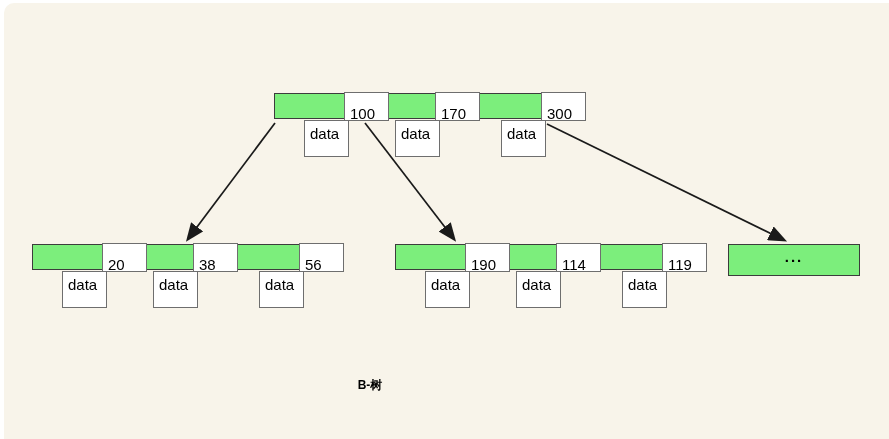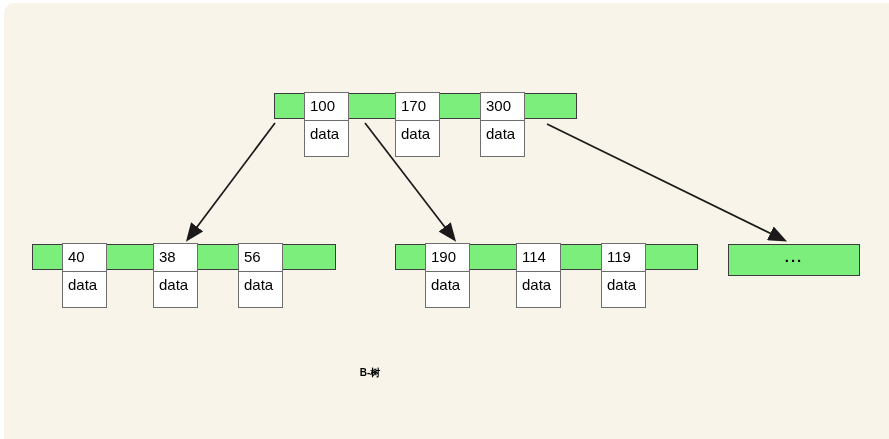--- a/index.html
+++ b/index.html
@@ -17,31 +17,31 @@
   .node{position:absolute;}
   .bar{
     position:absolute;left:0;top:0;right:0;height:26px;box-sizing:border-box;
     background:#7cee7c;border:1px solid #3c3c3c;
   }
   .cell{position:absolute;top:-1px;width:45px;}
   .key,.data{
     box-sizing:border-box;width:45px;background:#ffffff;border:1px solid #6e6e6e;
     font-size:15px;line-height:18px;padding-left:5px;overflow:hidden;
   }
-  .key{height:29px;padding-top:4px;}
+  .key{height:29px;padding-top:12px;margin-left:40px;}
   .data{height:37px;margin-top:-1px;padding-top:4px;}
-  .c0{left:30px;} .c1{left:121px;border-radius:20px;} .c2{left:206px;}
+  .c0{left:30px;} .c1{left:121px;border-radius:20px;} .c2{left:227px;}
   .leafdots{
     position:absolute;left:728px;top:244px;width:132px;height:32px;box-sizing:border-box;
     background:#7cee7c;border:1px solid #3c3c3c;
     text-align:center;line-height:24px;font-weight:bold;font-size:15px;letter-spacing:2px;
   }
   .caption{
-    position:absolute;left:320px;top:366px;width:100px;text-align:center;
-    font-weight:bold;font-size:10px;
+    position:absolute;left:320px;top:377px;width:100px;text-align:center;
+    font-weight:bold;font-size:12px;
   }
 </style>
 </head>
 <body>
 
 <div class="screen">
   <div class="stage"></div>
 
   <svg class="edges" viewBox="0 0 889 439">
     <defs>
@@ -66,21 +66,21 @@
     </div>
     <div class="cell c2">
       <div class="key">300</div>
       <div class="data">data</div>
     </div>
   </div>
 
   <div class="node" style="left:32px;top:244px;width:304px;">
     <div class="bar"></div>
     <div class="cell c0">
-      <div class="key">40</div>
+      <div class="key">20</div>
       <div class="data">data</div>
     </div>
     <div class="cell c1">
       <div class="key">38</div>
       <div class="data">data</div>
     </div>
     <div class="cell c2">
       <div class="key">56</div>
       <div class="data">data</div>
     </div>

